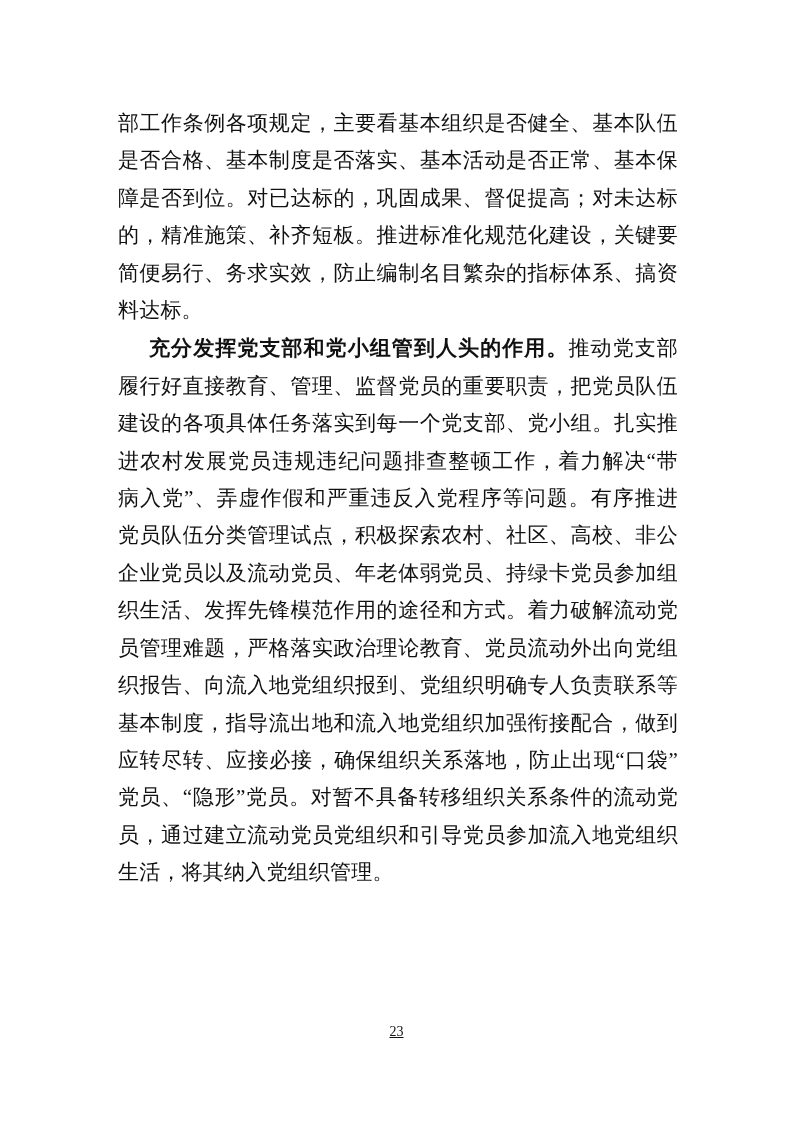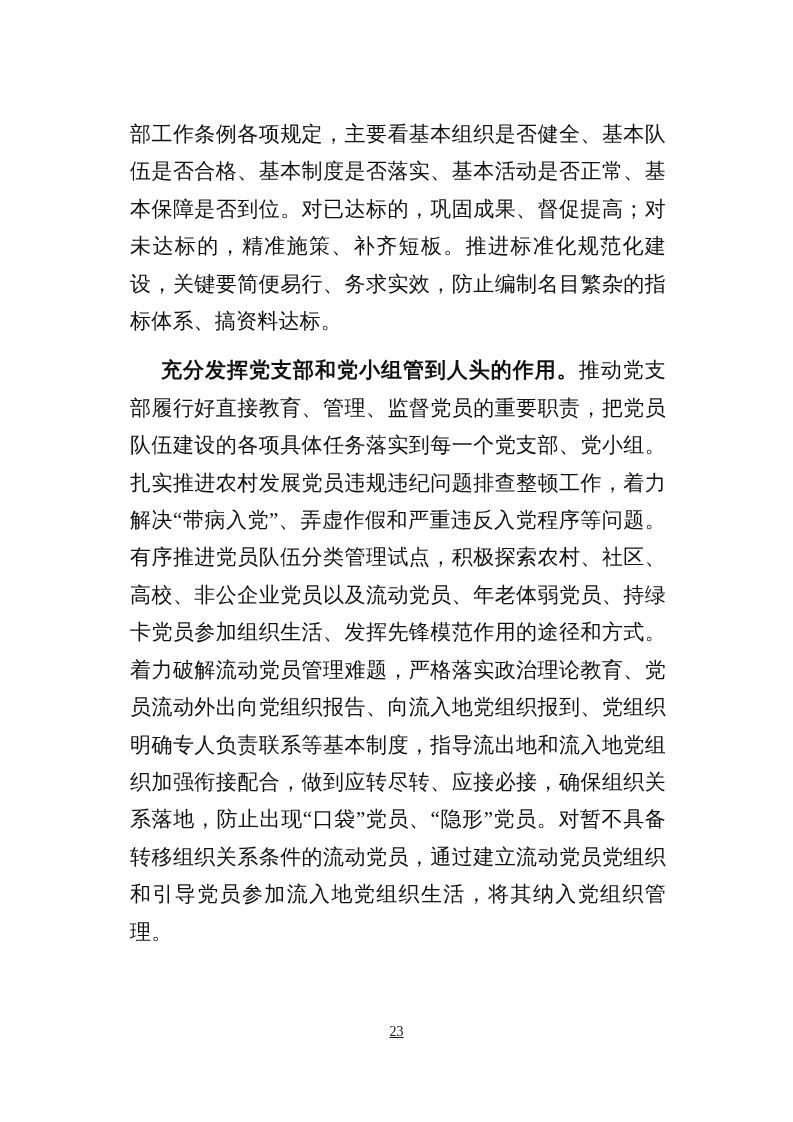--- a/index.html
+++ b/index.html
@@ -21,29 +21,29 @@
     left: 118px;
     top: 104px;
     width: 560px;
     font-size: 21px;
     line-height: 37.4px;
     text-align: justify;
     text-justify: inter-ideograph;
     letter-spacing: 0.2px;
   }
   .content p {
-    margin: 12px;
+    margin: 0;
     padding: 0;
   }
   .content p.indent {
     text-indent: 31px;
   }
   .lead {
     font-weight: 700;
-    font-family: Liberation Serif, serif;
+    font-family: Liberation Sans, sans-serif;
   }
   .page-number {
     position: absolute;
     top: 1022px;
     left: 0;
     width: 100%;
     text-align: center;
     font-size: 14px;
     line-height: 20px;
     color: #111111;

